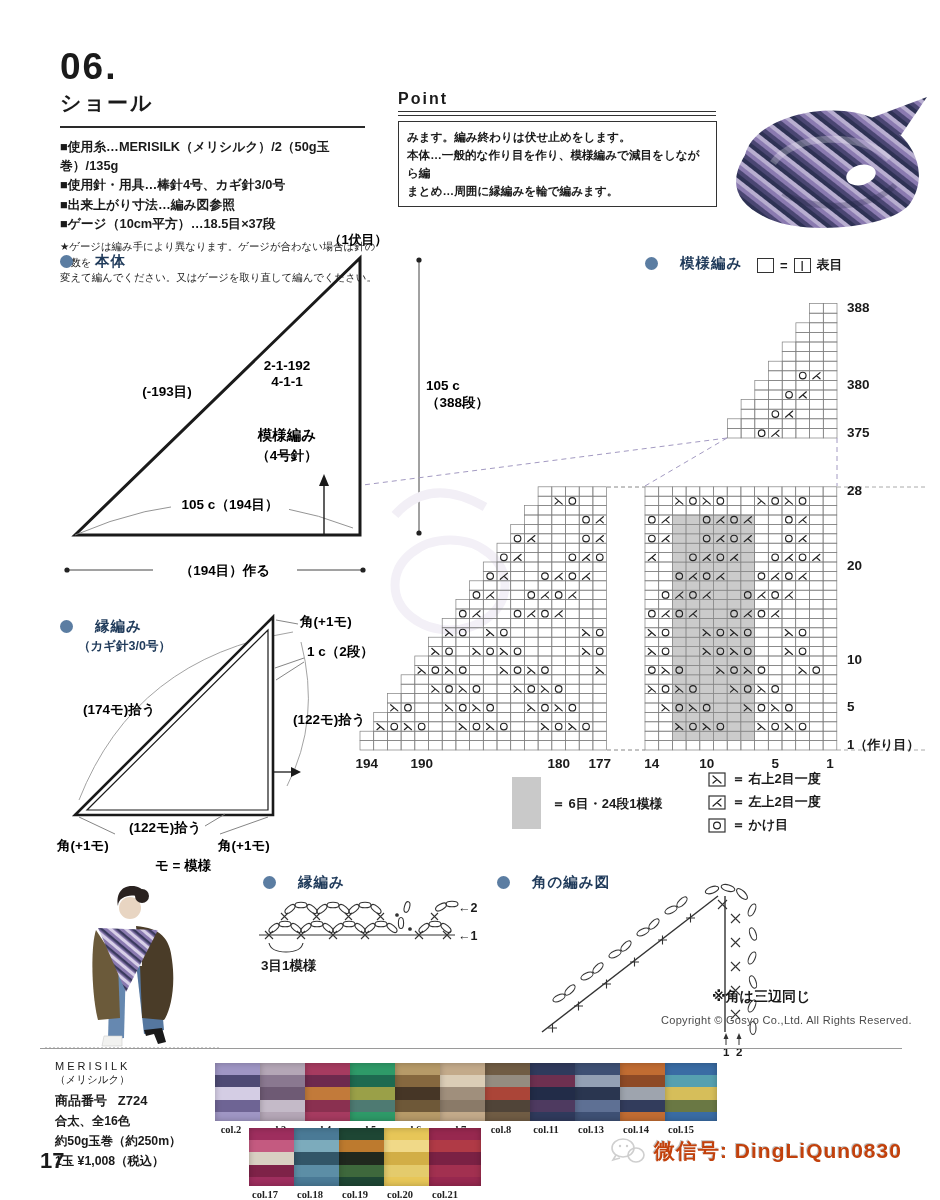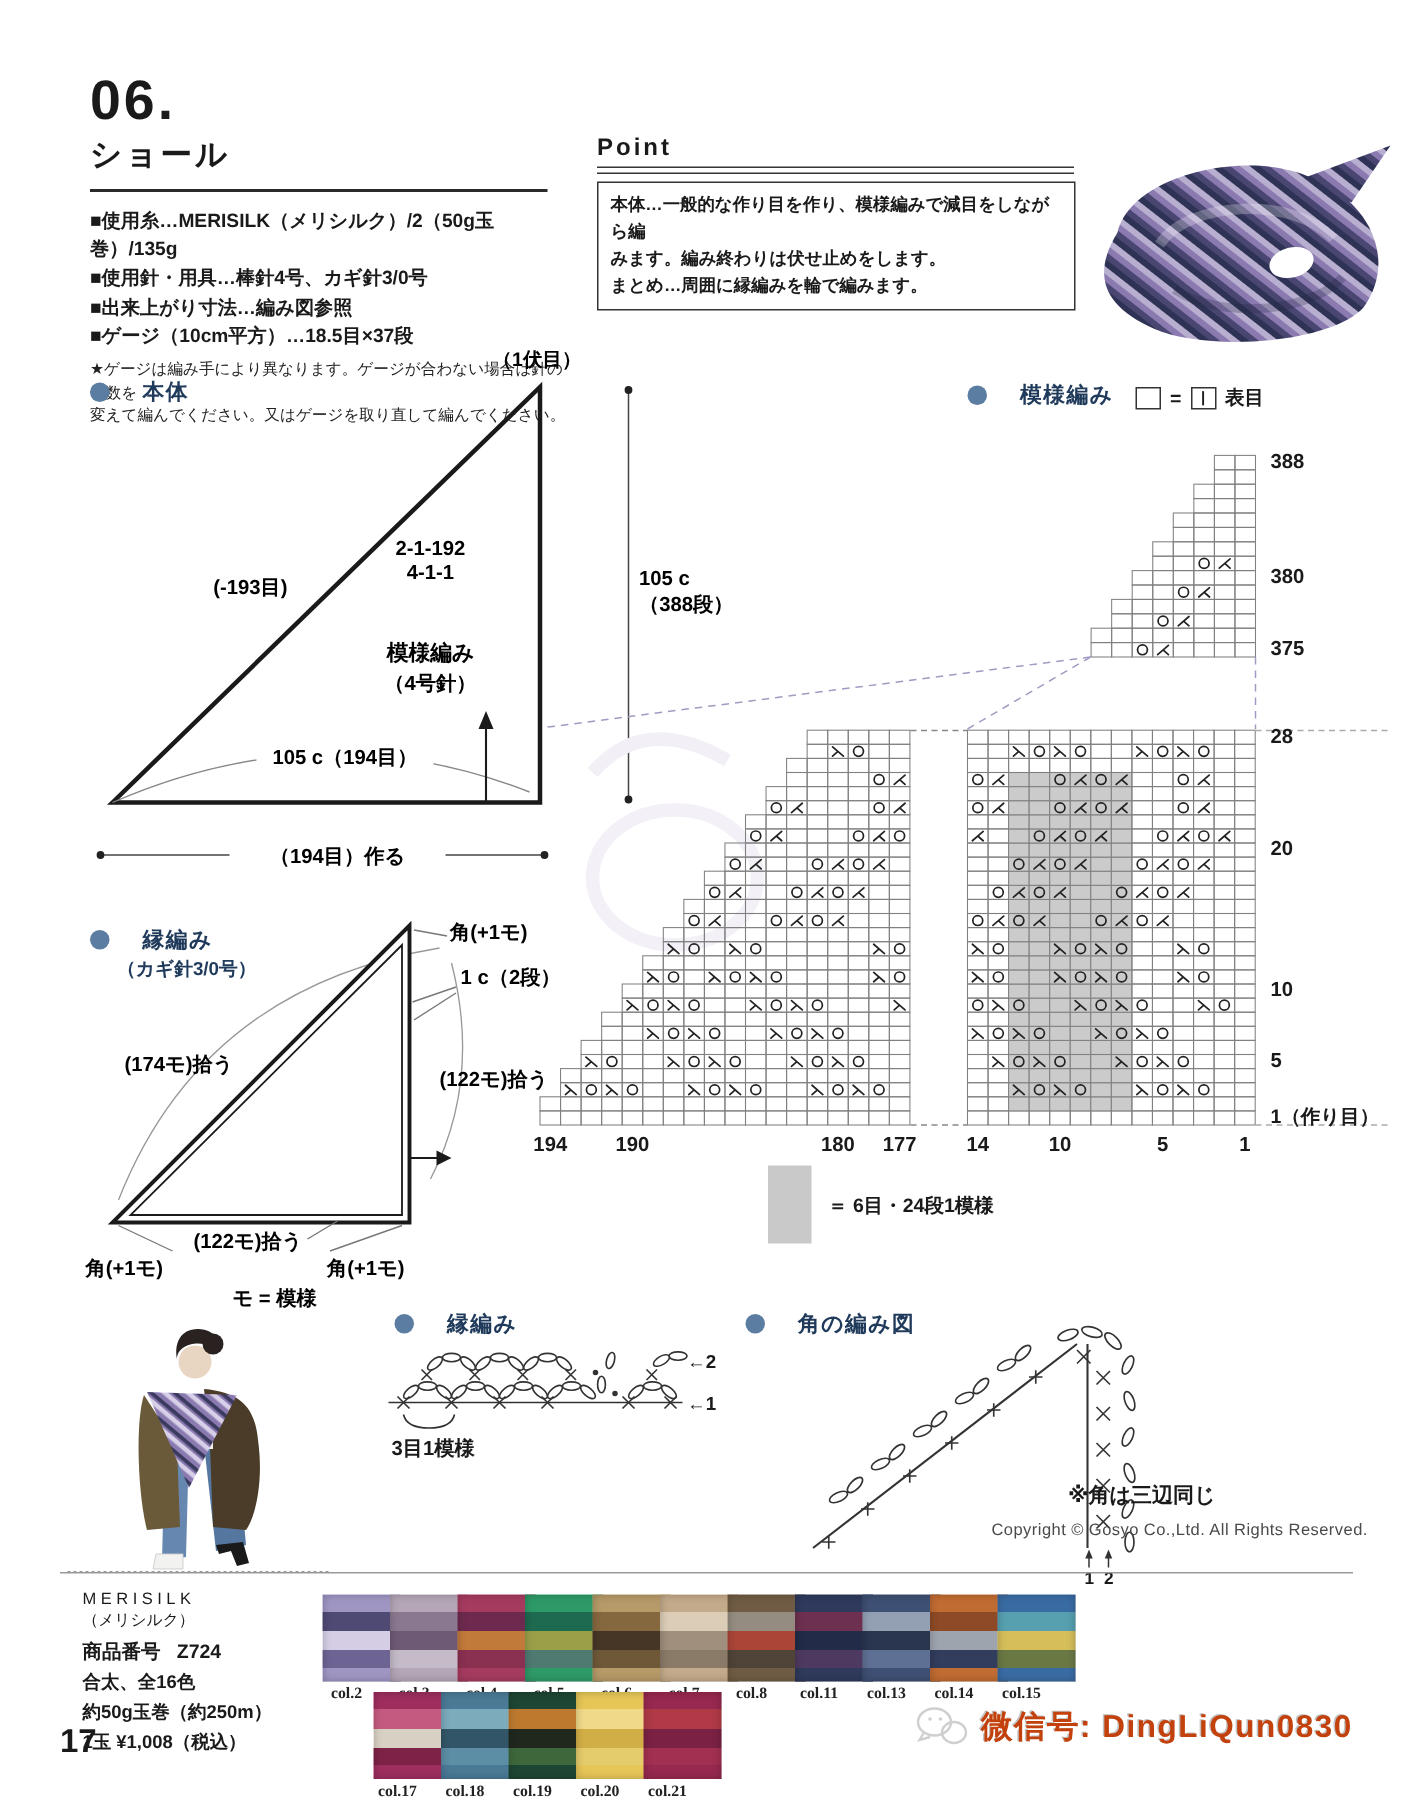--- a/index.html
+++ b/index.html
@@ -74,22 +74,22 @@
     <div class="note">
       <div>★ゲージは編み手により異なります。ゲージが合わない場合は針の号数を</div>
       <div>変えて編んでください。又はゲージを取り直して編んでください。</div>
     </div>
   </div>
 
   <div class="abs" style="left:398px;top:90px;">
     <div class="pt-title">Point</div>
     <div class="pt-rule"></div>
     <div class="pt-box">
+      <div>みます。編み終わりは伏せ止めをします。</div>
       <div>本体…一般的な作り目を作り、模様編みで減目をしながら編</div>
-      <div>みます。編み終わりは伏せ止めをします。</div>
       <div>まとめ…周囲に縁編みを輪で編みます。</div>
     </div>
   </div>
 
   <div class="abs" style="left:713px;top:93px;width:227px;height:148px;">
     <svg width="227" height="148" viewBox="0 0 227 148">
       <defs>
         <pattern id="shawlStripes" width="16" height="16" patternUnits="userSpaceOnUse" patternTransform="rotate(38)">
           <rect width="16" height="16" fill="#6e6494"></rect>
           <rect y="0" width="16" height="4" fill="#2e3254"></rect>
@@ -1161,20 +1161,43 @@
       <text x="244.74999999999997" y="479" font-size="13.5" text-anchor="middle" fill="#1a1a1a" font-weight="bold" dominant-baseline="middle">177</text>
       <text x="296.85" y="479" font-size="13.5" text-anchor="middle" fill="#1a1a1a" font-weight="bold" dominant-baseline="middle">14</text>
       <text x="351.65000000000003" y="479" font-size="13.5" text-anchor="middle" fill="#1a1a1a" font-weight="bold" dominant-baseline="middle">10</text>
       <text x="420.15000000000003" y="479" font-size="13.5" text-anchor="middle" fill="#1a1a1a" font-weight="bold" dominant-baseline="middle">5</text>
       <text x="474.95000000000005" y="479" font-size="13.5" text-anchor="middle" fill="#1a1a1a" font-weight="bold" dominant-baseline="middle">1</text>
     </svg>
 
   <div class="abs gray-box" style="left:512px;top:777px;width:29px;height:52px;"></div>
   <div class="abs leg-label" style="left:552px;top:795px;">＝ 6目・24段1模様</div>
 
+  <div class="abs slegend" style="left:708px;top:770px;">
+    <div class="row">
+      <svg width="18" height="15">
+        <rect x="1" y="1" width="16" height="13" fill="none" stroke="#333" stroke-width="1.2"></rect>
+        <path d="M5,4 L13,11 M9,7.5 L5,11" stroke="#222" stroke-width="1.2" fill="none" stroke-linecap="round"></path>
+      </svg>
+      <span>＝ 右上2目一度</span>
+    </div>
+    <div class="row">
+      <svg width="18" height="15">
+        <rect x="1" y="1" width="16" height="13" fill="none" stroke="#333" stroke-width="1.2"></rect>
+        <path d="M13,4 L5,11 M9,7.5 L13,11" stroke="#222" stroke-width="1.2" fill="none" stroke-linecap="round"></path>
+      </svg>
+      <span>＝ 左上2目一度</span>
+    </div>
+    <div class="row">
+      <svg width="18" height="15">
+        <rect x="1" y="1" width="16" height="13" fill="none" stroke="#333" stroke-width="1.2"></rect>
+        <circle cx="9" cy="7.5" r="3.4" fill="none" stroke="#222" stroke-width="1.2"></circle>
+      </svg>
+      <span>＝ かけ目</span>
+    </div>
+  </div>
 
   <div class="abs sec" style="left:60px;top:617px;">
     <span class="dot"></span>
     <span class="lbl">縁編み</span>
   </div>
   <div class="abs sub-note" style="left:78px;top:638px;">（カギ針3/0号）</div>
 
   <svg class="abs" style="left:55px;top:600px;" width="330" height="275" viewBox="0 0 330 275">
     <path d="M238,32 Q80,58 24,200" fill="none" stroke="#999" stroke-width="0.9"></path>
     <path d="M246,42 Q266,120 232,186" fill="none" stroke="#999" stroke-width="0.9"></path>

